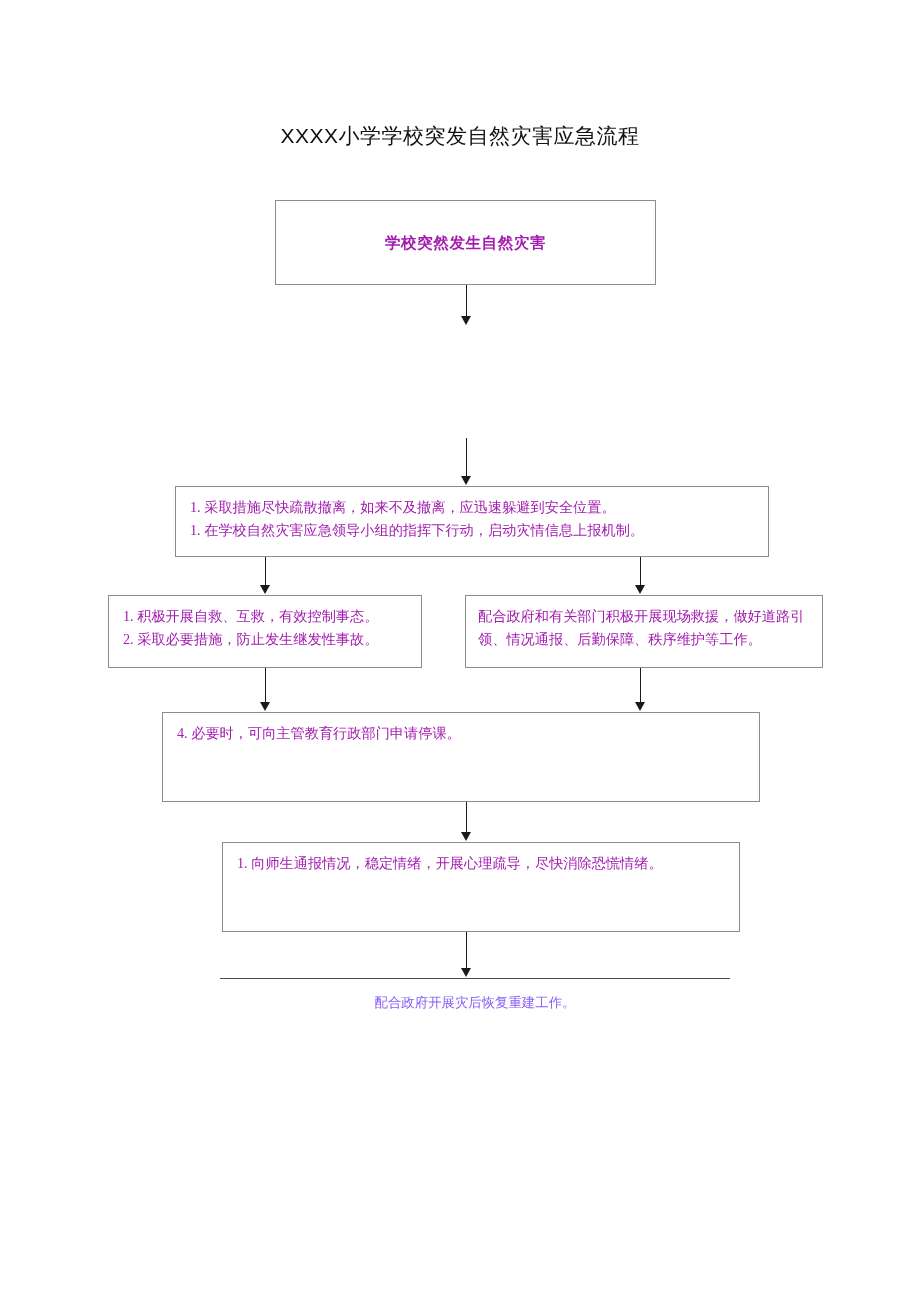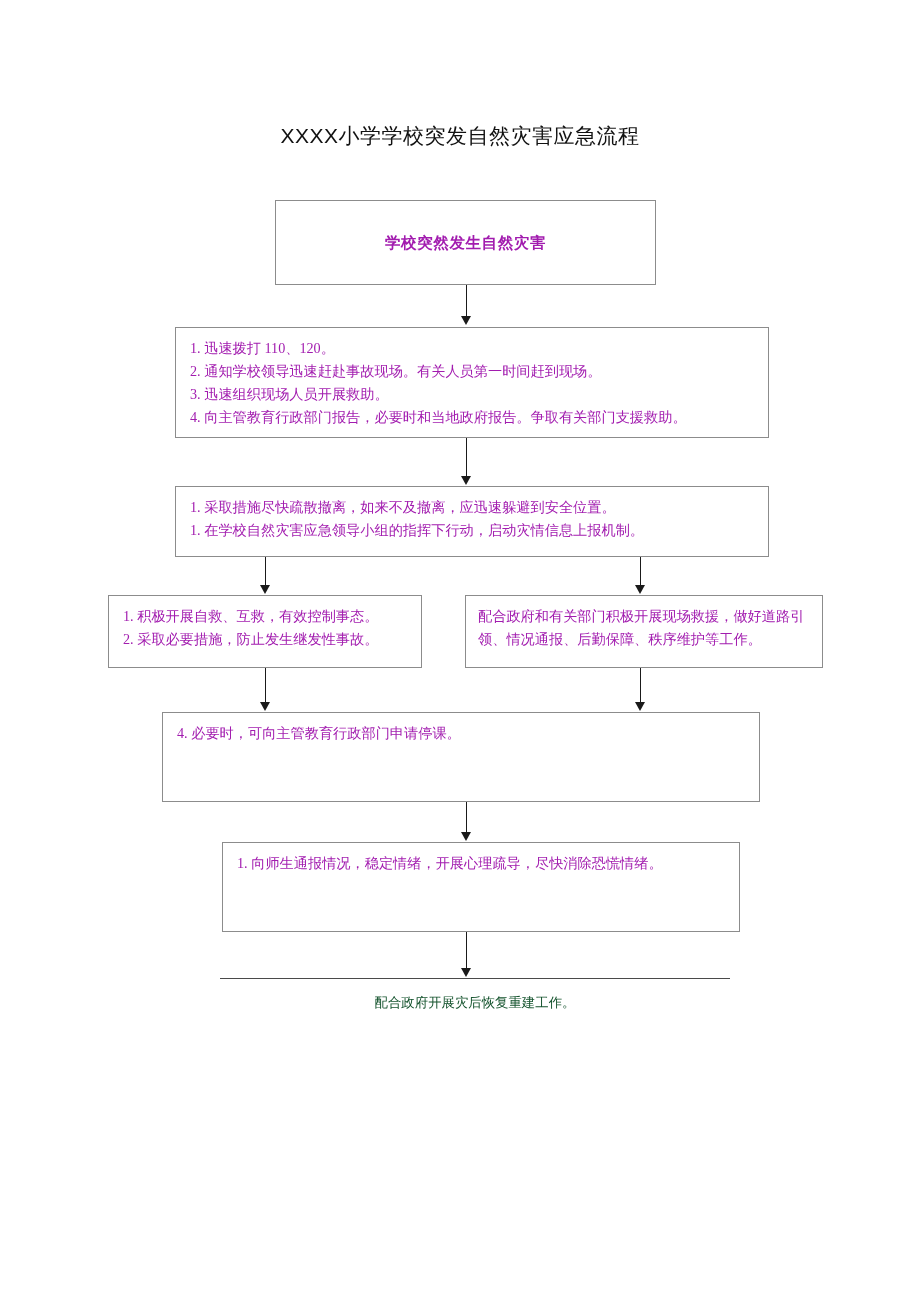--- a/index.html
+++ b/index.html
@@ -92,48 +92,40 @@
   
   .term-rule {
     position: absolute;
     height: 1px;
     background: #4a4a4a;
   }
   .term-text {
     position: absolute;
     text-align: center;
     font-size: 13.4px;
-    color: #14532d;
+    color: #8b5cf6;
     white-space: nowrap;
   }
 </style>
 </head>
 <body>
 
 <div id="page">
 
   <div class="doc-title">XXXX小学学校突发自然灾害应急流程</div>
 
   <div class="fbox header" style="left:275px; top:200px; width:381px; height:85px;">
     <div class="fbox-inner">
       <div class="fline">学校突然发生自然灾害</div>
     </div>
   </div>
 
   <div class="conn" style="left:466px; top:285px; height:33px;"></div>
   <div class="arrowhead" style="left:461px; top:316px;"></div>
 
-  <div class="fbox" style="left:175px; top:327px; width:594px; height:111px;">
-    <div class="fbox-inner">
-      <div class="fline">1. 迅速拨打 110、120。</div>
-      <div class="fline">2. 通知学校领导迅速赶赴事故现场。有关人员第一时间赶到现场。</div>
-      <div class="fline">3. 迅速组织现场人员开展救助。</div>
-      <div class="fline">4. 向主管教育行政部门报告，必要时和当地政府报告。争取有关部门支援救助。</div>
-    </div>
-  </div>
 
   <div class="conn" style="left:466px; top:438px; height:40px;"></div>
   <div class="arrowhead" style="left:461px; top:476px;"></div>
 
   <div class="fbox" style="left:175px; top:486px; width:594px; height:71px;">
     <div class="fbox-inner">
       <div class="fline">1. 采取措施尽快疏散撤离，如来不及撤离，应迅速躲避到安全位置。</div>
       <div class="fline">1. 在学校自然灾害应急领导小组的指挥下行动，启动灾情信息上报机制。</div>
     </div>
   </div>

